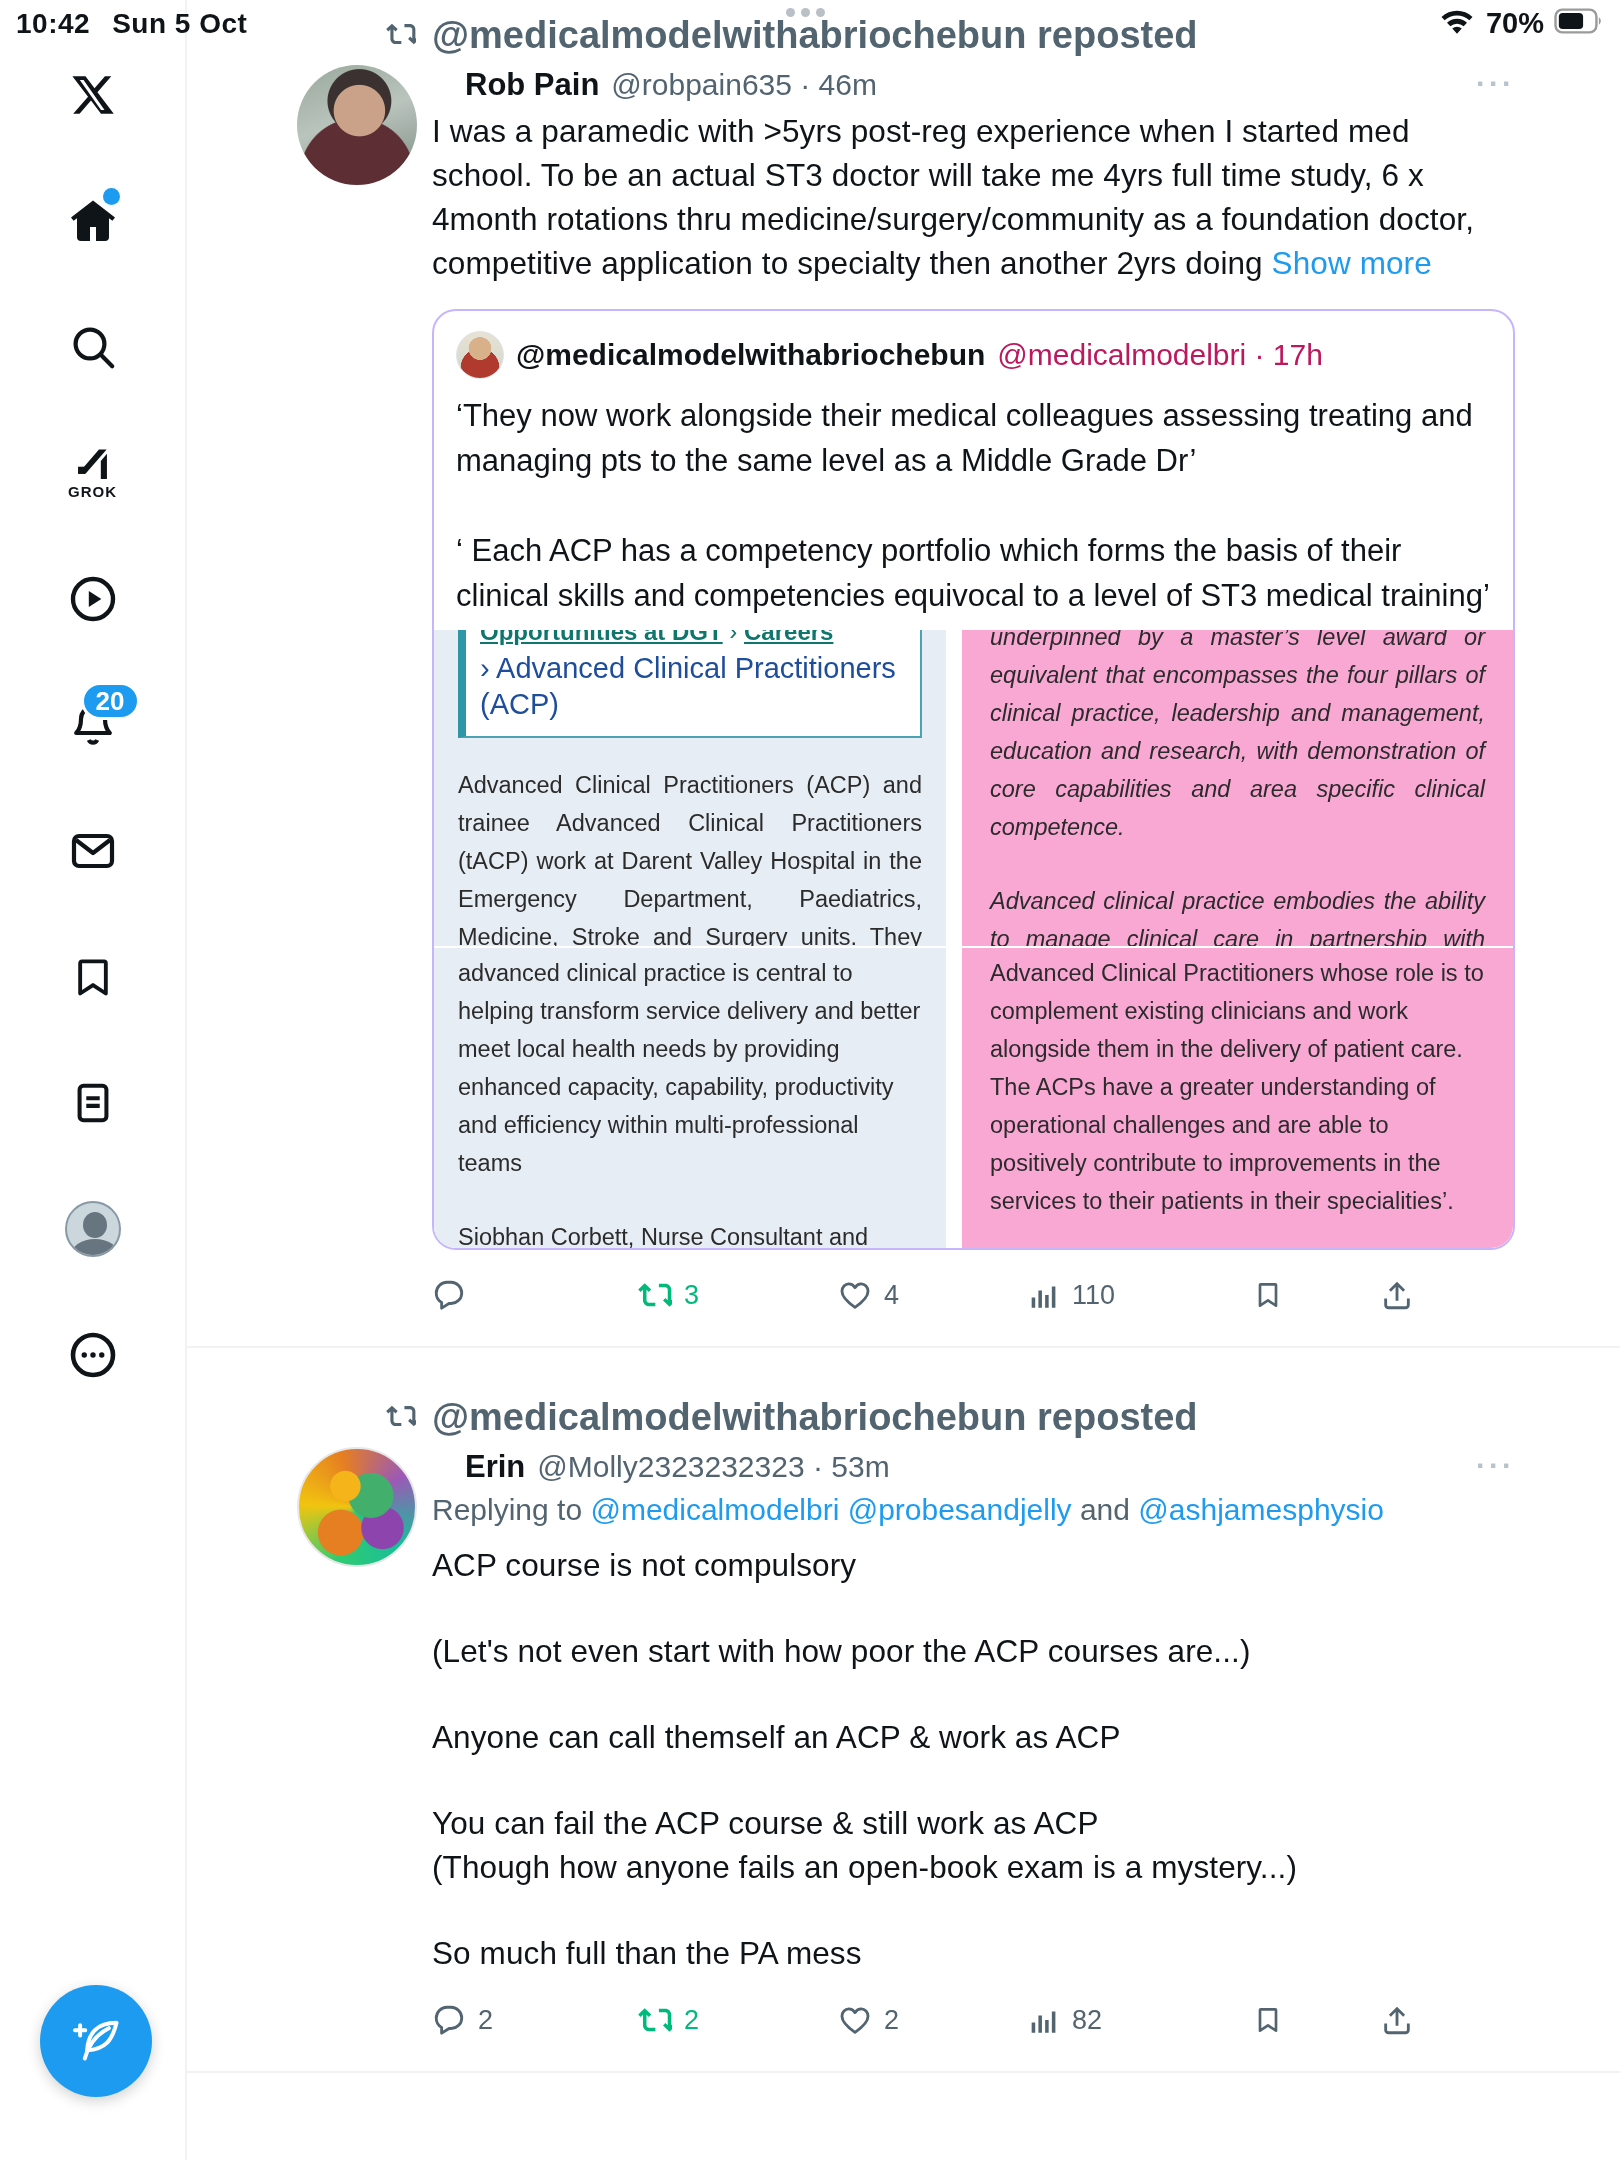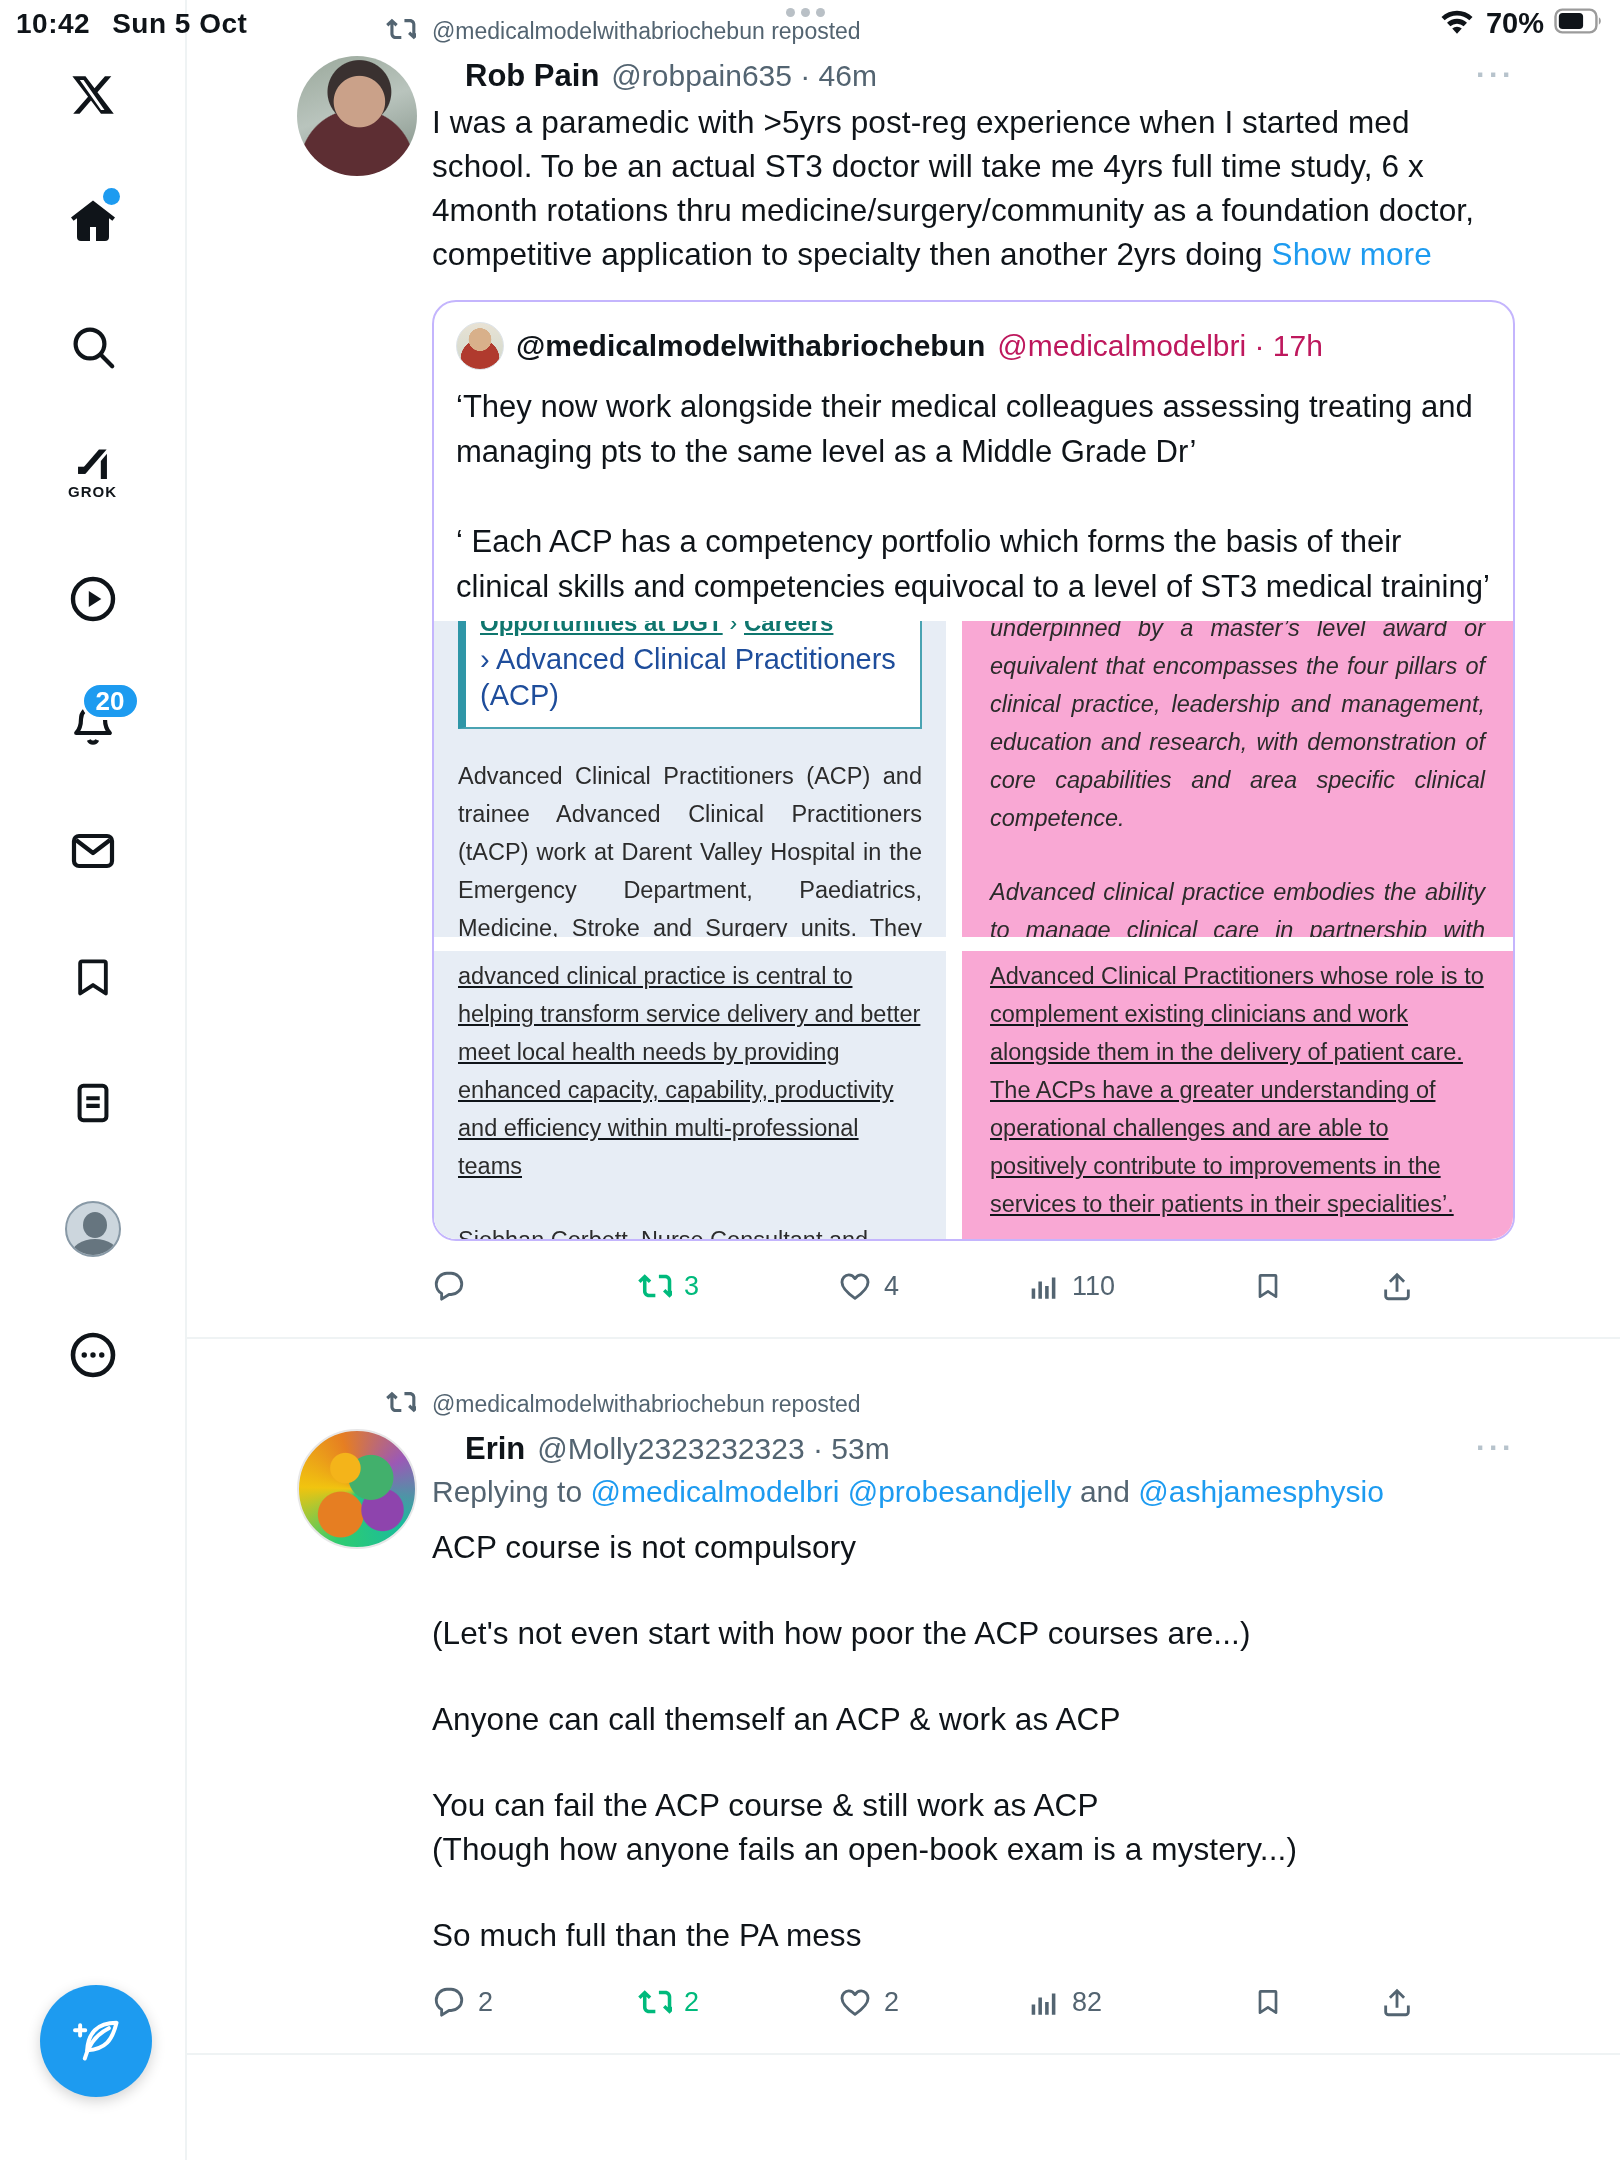--- a/index.html
+++ b/index.html
@@ -33,21 +33,21 @@
 
   .fab { position:absolute; left:40px; top:1985px; width:112px; height:112px; border-radius:50%;
     background:#1d9bf0; display:flex; align-items:center; justify-content:center; box-shadow:0 4px 14px rgba(0,0,0,.18); }
 
   
   .main { position:absolute; left:187px; top:0; width:1433px; height:2160px; }
   .tweet { padding:0 105px 0 110px; }
   .grid { display:grid; grid-template-columns:123px 1fr; column-gap:12px; }
   .repost-row { margin-top:14px; align-items:center; color:#536471; }
   .repost-row .ric { justify-self:end; padding-right:4px; }
-  .repost-label { font-size:23px; font-weight:400; }
+  .repost-label { font-size:38px; font-weight:700; }
   .t2 .repost-row { margin-top:48px; }
 
   .avatar { width:120px; height:120px; border-radius:50%; margin-top:8px; overflow:hidden; }
   .av-rob { background:
       radial-gradient(circle at 52% 38%, #caa189 0 26%, transparent 27%),
       radial-gradient(circle at 52% 30%, #3a3130 0 30%, transparent 31%),
       radial-gradient(circle at 50% 92%, #5d2e33 0 45%, transparent 46%),
       linear-gradient(160deg,#9aa89b 0%,#b9c4bd 45%,#7b8a80 100%); }
   .av-erin { background:
       radial-gradient(circle at 40% 32%, #f4b41a 0 14%, transparent 15%),
@@ -72,21 +72,21 @@
   
   .qcard { margin-top:24px; border:2px solid #c4b5fd; border-radius:24px; overflow:hidden; background:#fff; }
   .q-head { display:flex; align-items:center; gap:12px; padding:20px 22px 0 22px; }
   .q-handle { font-size:30px; font-weight:800; }
   .q-meta { font-size:30px; color:#be185d; }
   .q-text { padding:14px 22px 0 22px; font-size:31px; line-height:45px; }
   .q-text p + p { margin-top:45px; }
   .q-img { margin-top:12px; height:618px; background:#fff; position:relative; overflow:hidden; }
   .q-sec { display:flex; overflow:hidden; }
   .sec1 { height:316px; }
-  .sec2 { height:374px; margin-top:14px;text-decoration:underline; }
+  .sec2 { height:374px; margin-top:2px; }
   .col-l { width:512px; background:#e7edf5; padding:0 24px; overflow:hidden; }
   .col-r { flex:1; background:#f9a8d4; padding:0 28px; overflow:hidden; margin-left:16px; }
   .img-p { font-size:23.5px; line-height:38px; color:#2b2b2b; }
   .just { text-align:justify; }
   .ital { font-style:italic; }
   .img-p + .img-p { margin-top:36px; }
   .crumb-box { background:#fff; border:2px solid #49a3b2; border-left:8px solid #2f96a7; margin-top:-16px;
     padding:2px 16px 14px 14px; width:464px; }
   .crumb-line1 { font-size:24px; color:#0f766e; white-space:nowrap; overflow:hidden; }
   .crumb-line1 .u { text-decoration:underline; font-weight:600; }

